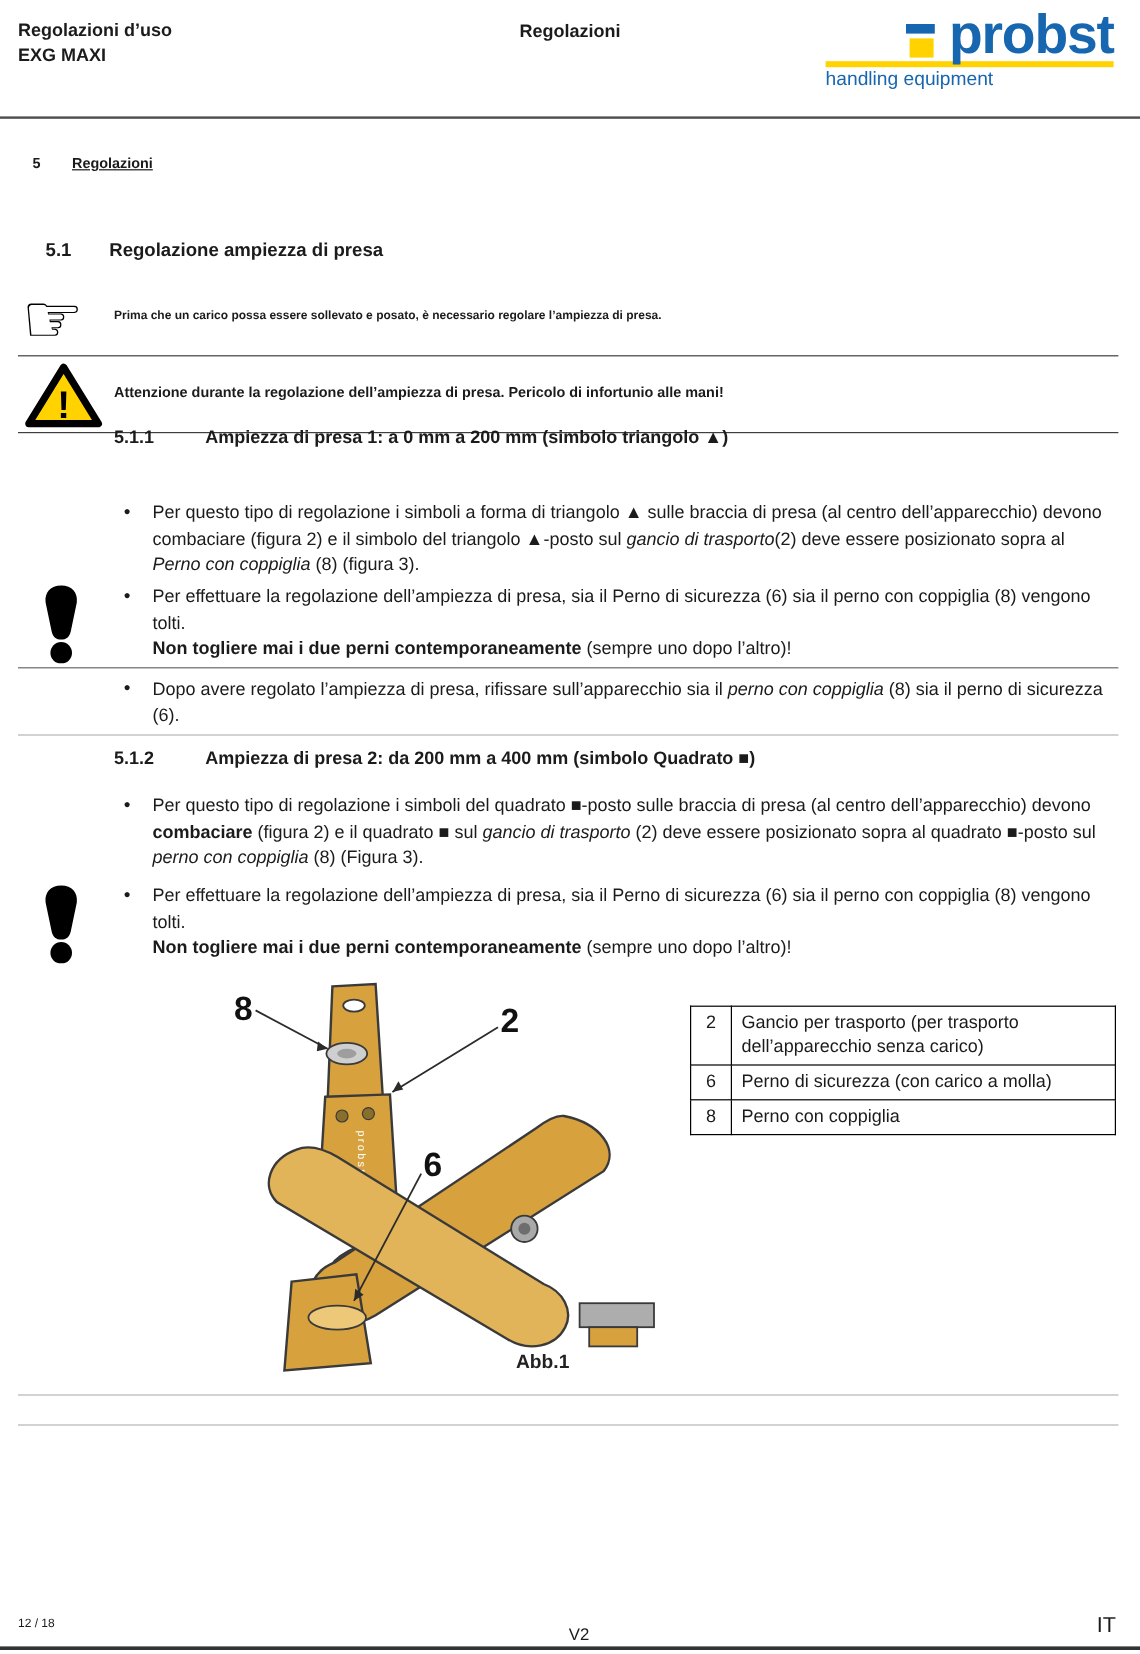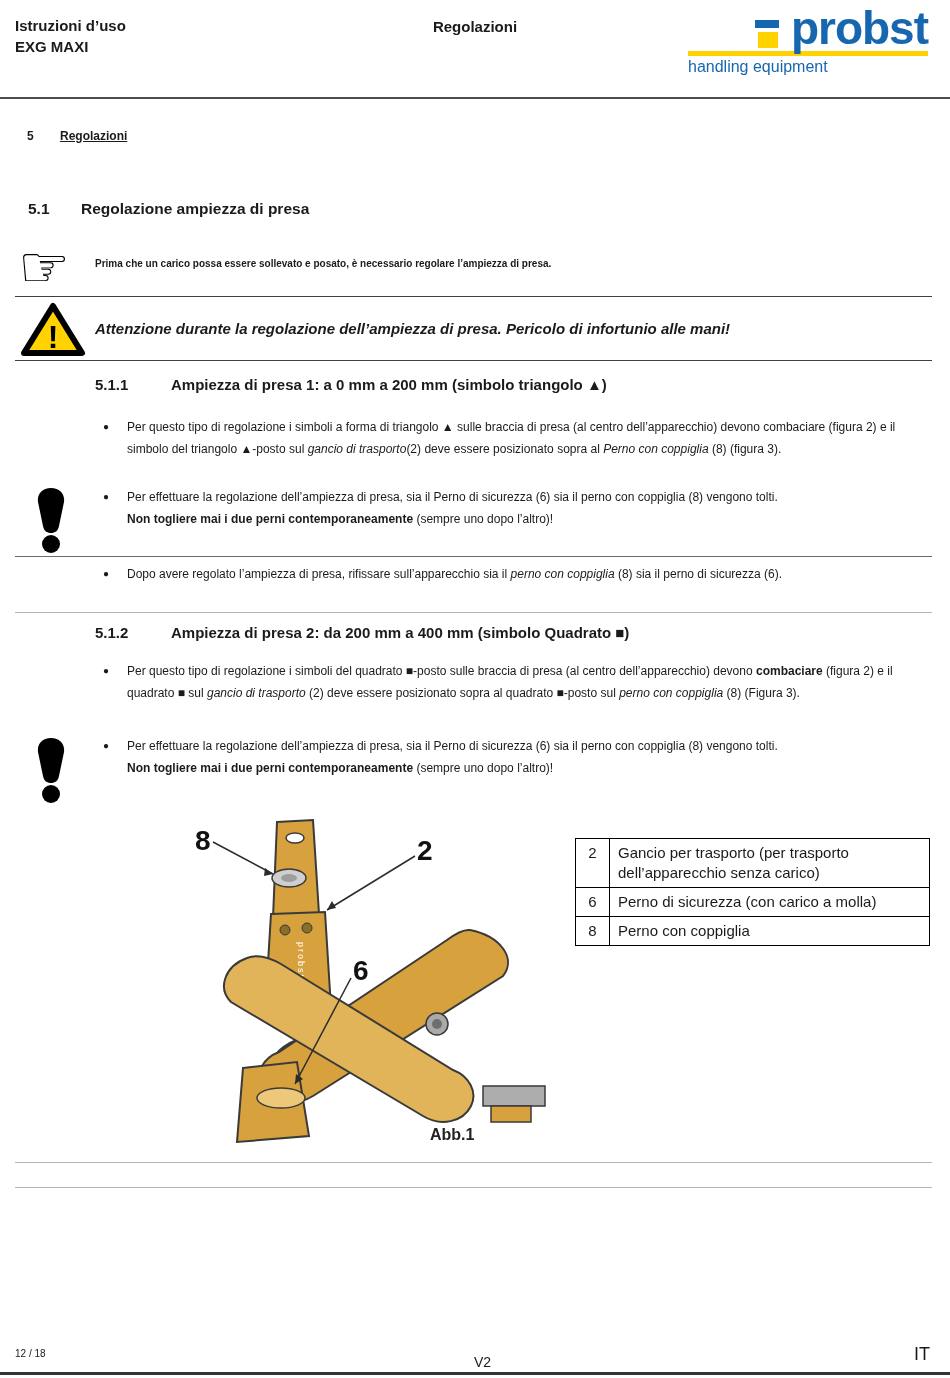--- a/index.html
+++ b/index.html
@@ -21,36 +21,36 @@
   .logo-rule { height:5px; background:#ffd200; margin-top:3px; }
   .logo-tag { text-align:left; font-size:16px; color:#1766b0; margin-top:2px; }
 
   .hrule { position:absolute; left:0; right:0; border-top:2px solid #4d4d4d; }
   .hrule.thin { border-top:1px solid #3f3f3f; left:15px; right:18px; }
   .hrule.faint { border-top:1px solid #b5b5b5; left:15px; right:18px; }
 
   
   .h5  { position:absolute; left:27px; top:129px; font-size:12px; font-weight:bold;text-decoration:underline; }
   .h5 .num { display:inline-block; width:33px; }
-  .h51 { position:absolute; left:28px; top:200px; font-size:15.5px; font-weight:bold; }
+  .h51 { position:absolute; left:38px; top:200px; font-size:15.5px; font-weight:bold; }
   .h51 .num { display:inline-block; width:53px; }
-  .h511 { position:absolute; left:95px; top:376px; font-size:15px; font-weight:bold; }
+  .h511 { position:absolute; left:95px; top:356px; font-size:15px; font-weight:bold; }
   .h511 .num { display:inline-block; width:76px; }
 
   
   .manicule { position:absolute; left:18px; top:238px; font-size:58px; line-height:58px; color:#000; }
   .note-text { position:absolute; left:95px; top:258px; width:830px; font-size:10px; font-weight:bold; }
   .warn-tri { position:absolute; left:20px; top:302px; }
-  .warn-text { position:absolute; left:95px; top:320px; width:830px; font-size:15px; font-weight:bold;font-style:italic; }
+  .warn-text { position:absolute; left:95px; top:320px; width:830px; font-size:12px; font-weight:bold; }
   .excl { position:absolute; left:28px; }
 
   
   .bullet { position:absolute; left:103px; width:820px; }
   .bullet .dot { position:absolute; left:0; top:4px; font-size:10px; }
-  .bullet .btext { margin-left:24px; font-size:12px; line-height:21.5px; }
+  .bullet .btext { margin-left:24px; font-size:15px; line-height:21.5px; }
 
   
   .figure { position:absolute; left:185px; top:818px; width:375px; height:340px; }
 
   
   .legend { position:absolute; left:575px; top:838px; width:355px; border-collapse:collapse; font-size:15px; }
   .legend td { border:1px solid #000; padding:4px 8px; vertical-align:top; line-height:20px; }
   .legend td.num { width:34px; text-align:center; }
 
   
@@ -58,21 +58,21 @@
   .foot-center { position:absolute; left:15px; right:0; top:1354px; text-align:center; font-size:14px; }
   .foot-right  { position:absolute; right:20px; top:1344px; font-size:18px; }
   .foot-rule { position:absolute; left:0; right:0; top:1372px; border-top:3px solid #333; }
 </style>
 </head>
 <body>
 
 <div class="page">
 
   <div class="doc-title">
-    <div>Istruzioni d’uso</div>
+    <div>Regolazioni d’uso</div>
     <div>EXG MAXI</div>
   </div>
   <div class="hdr-center">Regolazioni</div>
 
   <div class="logo">
     <div class="logo-row">
       <div class="logo-mark">
           <div class="mb"></div>
           <div class="my"></div>
         </div>

